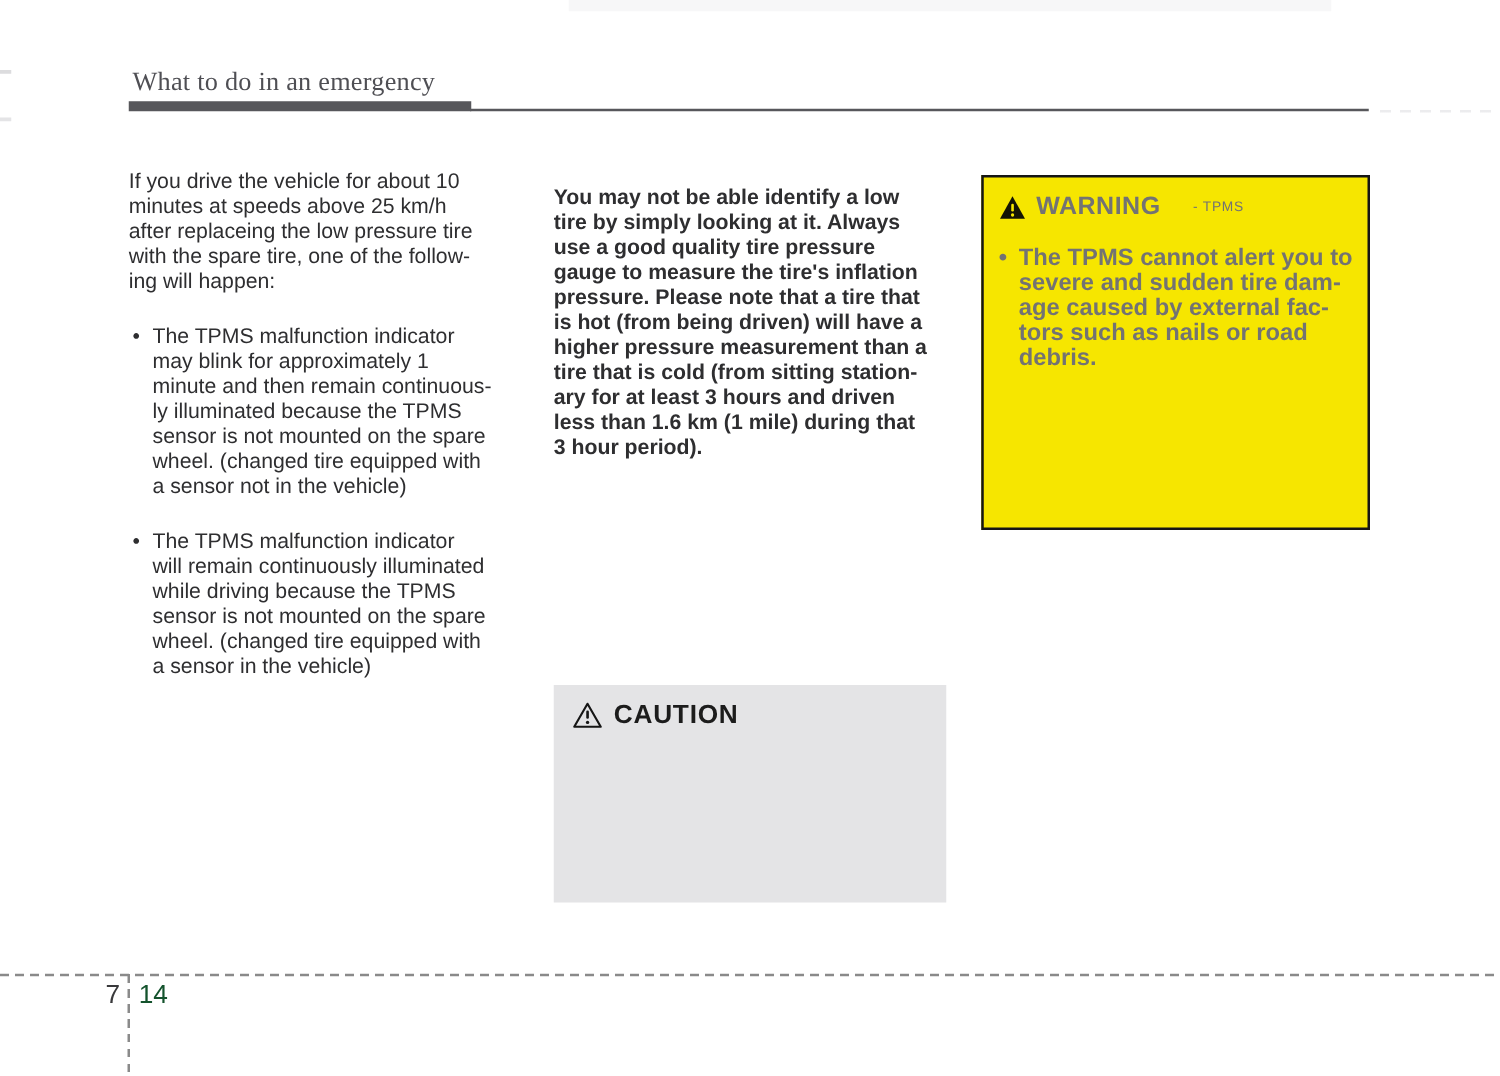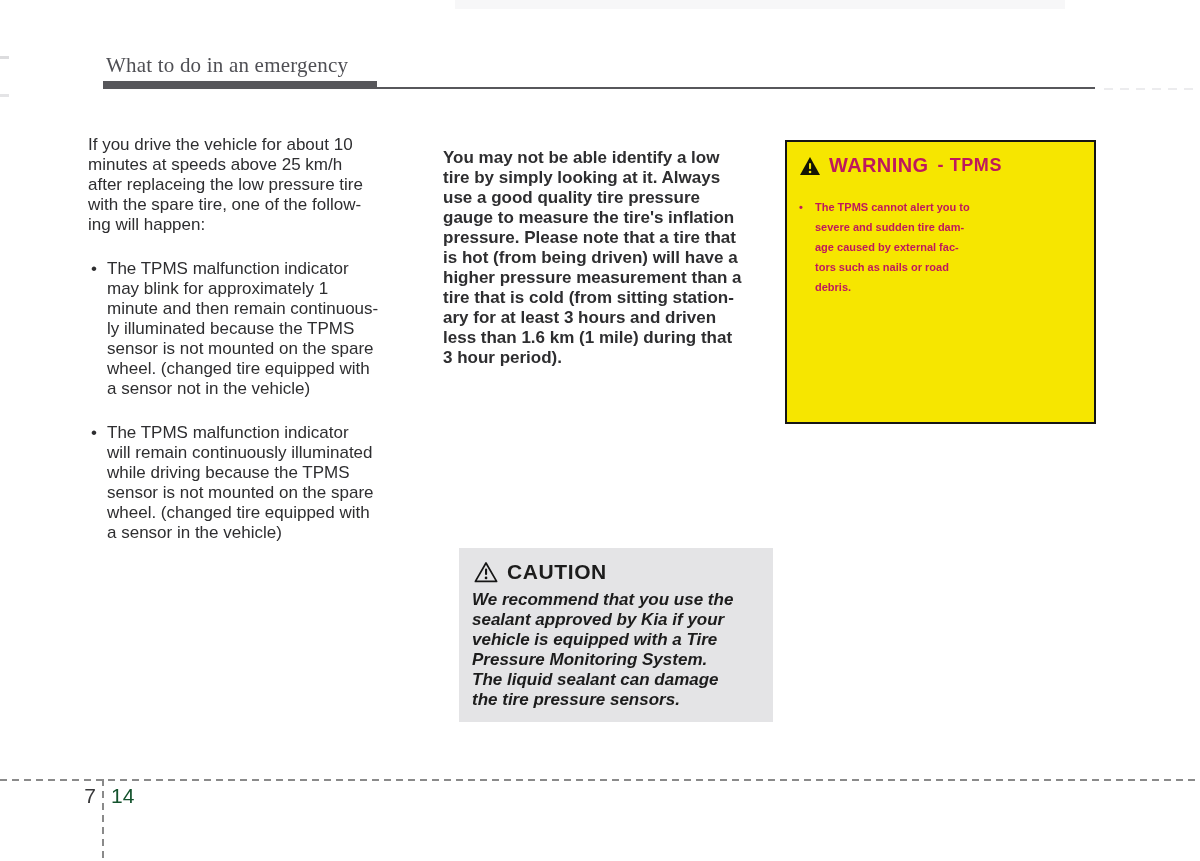--- a/index.html
+++ b/index.html
@@ -18,54 +18,54 @@
 
   
   .top-scan-bar{position:absolute;left:455px;top:0;width:610px;height:9px;background:#f7f7f8;}
   .edge-mark-1{position:absolute;left:0;top:56px;width:9px;height:3px;background:#dcdcde;}
   .edge-mark-2{position:absolute;left:0;top:94px;width:9px;height:3px;background:#e4e4e6;}
   .right-faint-dashes{position:absolute;left:1104px;top:88px;width:96px;height:2px;
     background:repeating-linear-gradient(90deg,#ececee 0 9px,transparent 9px 16px);}
 
   
   .col{position:absolute;width:318px;font-size:17px;line-height:20px;}
-  .col-left{left:88px;top:135px;}
+  .col-left{left:103px;top:135px;}
   .col-mid{left:443px;top:148px;font-weight:bold;}
   .para{margin:0 0 11px 0;white-space:pre;}
   .col-mid .para-1{margin-bottom:14px;}
   .col-mid .para-2{margin-bottom:7px;}
   .col-mid .para-3{margin-bottom:0;}
   .bullet{position:relative;padding-left:19px;margin-bottom:7px;}
   .bullet::before{content:"\2022";position:absolute;left:3px;top:0;}
   .bullet-text{white-space:pre;display:block;margin-top:24px;}
 
   
   .caution-box{
-    position:absolute;left:459px;top:548px;width:314px;height:174px;
+    position:absolute;left:443px;top:548px;width:314px;height:174px;
     background:#E4E4E6;box-sizing:border-box;padding:10px 13px;color:#1c1c1c;
   }
   .caution-title-row{display:flex;align-items:center;gap:9px;margin:2px 0 6px 2px;}
   .caution-title{font-size:21px;font-weight:800;letter-spacing:0.6px;}
   .caution-body{
     margin:0;font-size:17px;font-weight:bold;font-style:italic;
     line-height:20px;white-space:pre;
   }
 
   
   .warning-box{
     position:absolute;left:785px;top:140px;width:311px;height:284px;
     background:#F6E600;border:2px solid #151515;box-sizing:border-box;
-    padding:11px 11px 0 11px;color:#be185d;
+    padding:11px 11px 0 11px;color:#737373;
   }
   .warning-title-row{display:flex;align-items:center;gap:8px;margin:1px 0 9px 1px;}
   .warning-title{font-size:20px;font-weight:800;letter-spacing:0.4px;}
-  .warning-subtitle{font-size:18px;font-weight:700;letter-spacing:0.6px;margin-left:1px;}
+  .warning-subtitle{font-size:11px;font-weight:400;letter-spacing:0.6px;margin-left:18px;}
   .wbullet{
     position:relative;padding-left:17px;margin-bottom:8px;
-    font-size:11px;font-weight:bold;line-height:20px;margin-top:20px;
+    font-size:19px;font-weight:bold;line-height:20px;margin-top:20px;
   }
   .wbullet::before{content:"\2022";position:absolute;left:1px;top:0;}
   .wbullet-text{white-space:pre;display:block;}
 
   
   .footer-dash-h{position:absolute;left:0;top:779px;width:1200px;height:2px;
     background:repeating-linear-gradient(90deg,#8a8a8a 0 7px,transparent 7px 12px);}
   .footer-dash-v{position:absolute;left:102px;top:779px;width:2px;height:82px;
     background:repeating-linear-gradient(180deg,#8a8a8a 0 7px,transparent 7px 12px);}
   .chapter-num{position:absolute;left:66px;top:784px;width:30px;text-align:right;
@@ -127,26 +127,20 @@
 
   <div class="caution-box">
     <div class="caution-title-row">
       <svg width="24" height="22" viewBox="0 0 24 22">
         <path d="M12 2 L22.6 20.4 L1.4 20.4 Z" fill="none" stroke="#161616" stroke-width="1.7" stroke-linejoin="round"></path>
         <rect x="11" y="7.4" width="2.1" height="6.6" rx="1" fill="#161616"></rect>
         <circle cx="12.05" cy="16.9" r="1.35" fill="#161616"></circle>
       </svg>
       <span class="caution-title">CAUTION</span>
     </div>
-    <p class="caution-body">We recommend that you use the
-sealant approved by Kia if your
-vehicle is equipped with a Tire
-Pressure Monitoring System.
-The liquid sealant can damage
-the tire pressure sensors.</p>
   </div>
 
   <div class="warning-box">
     <div class="warning-title-row">
       <svg width="22" height="20" viewBox="0 0 24 22">
         <path d="M12 1 L23 21 L1 21 Z" fill="#141404"></path>
         <rect x="10.9" y="7.6" width="2.3" height="7" rx="1.1" fill="#F6E600"></rect>
         <circle cx="12.05" cy="17.6" r="1.45" fill="#F6E600"></circle>
       </svg>
       <span class="warning-title">WARNING</span>

